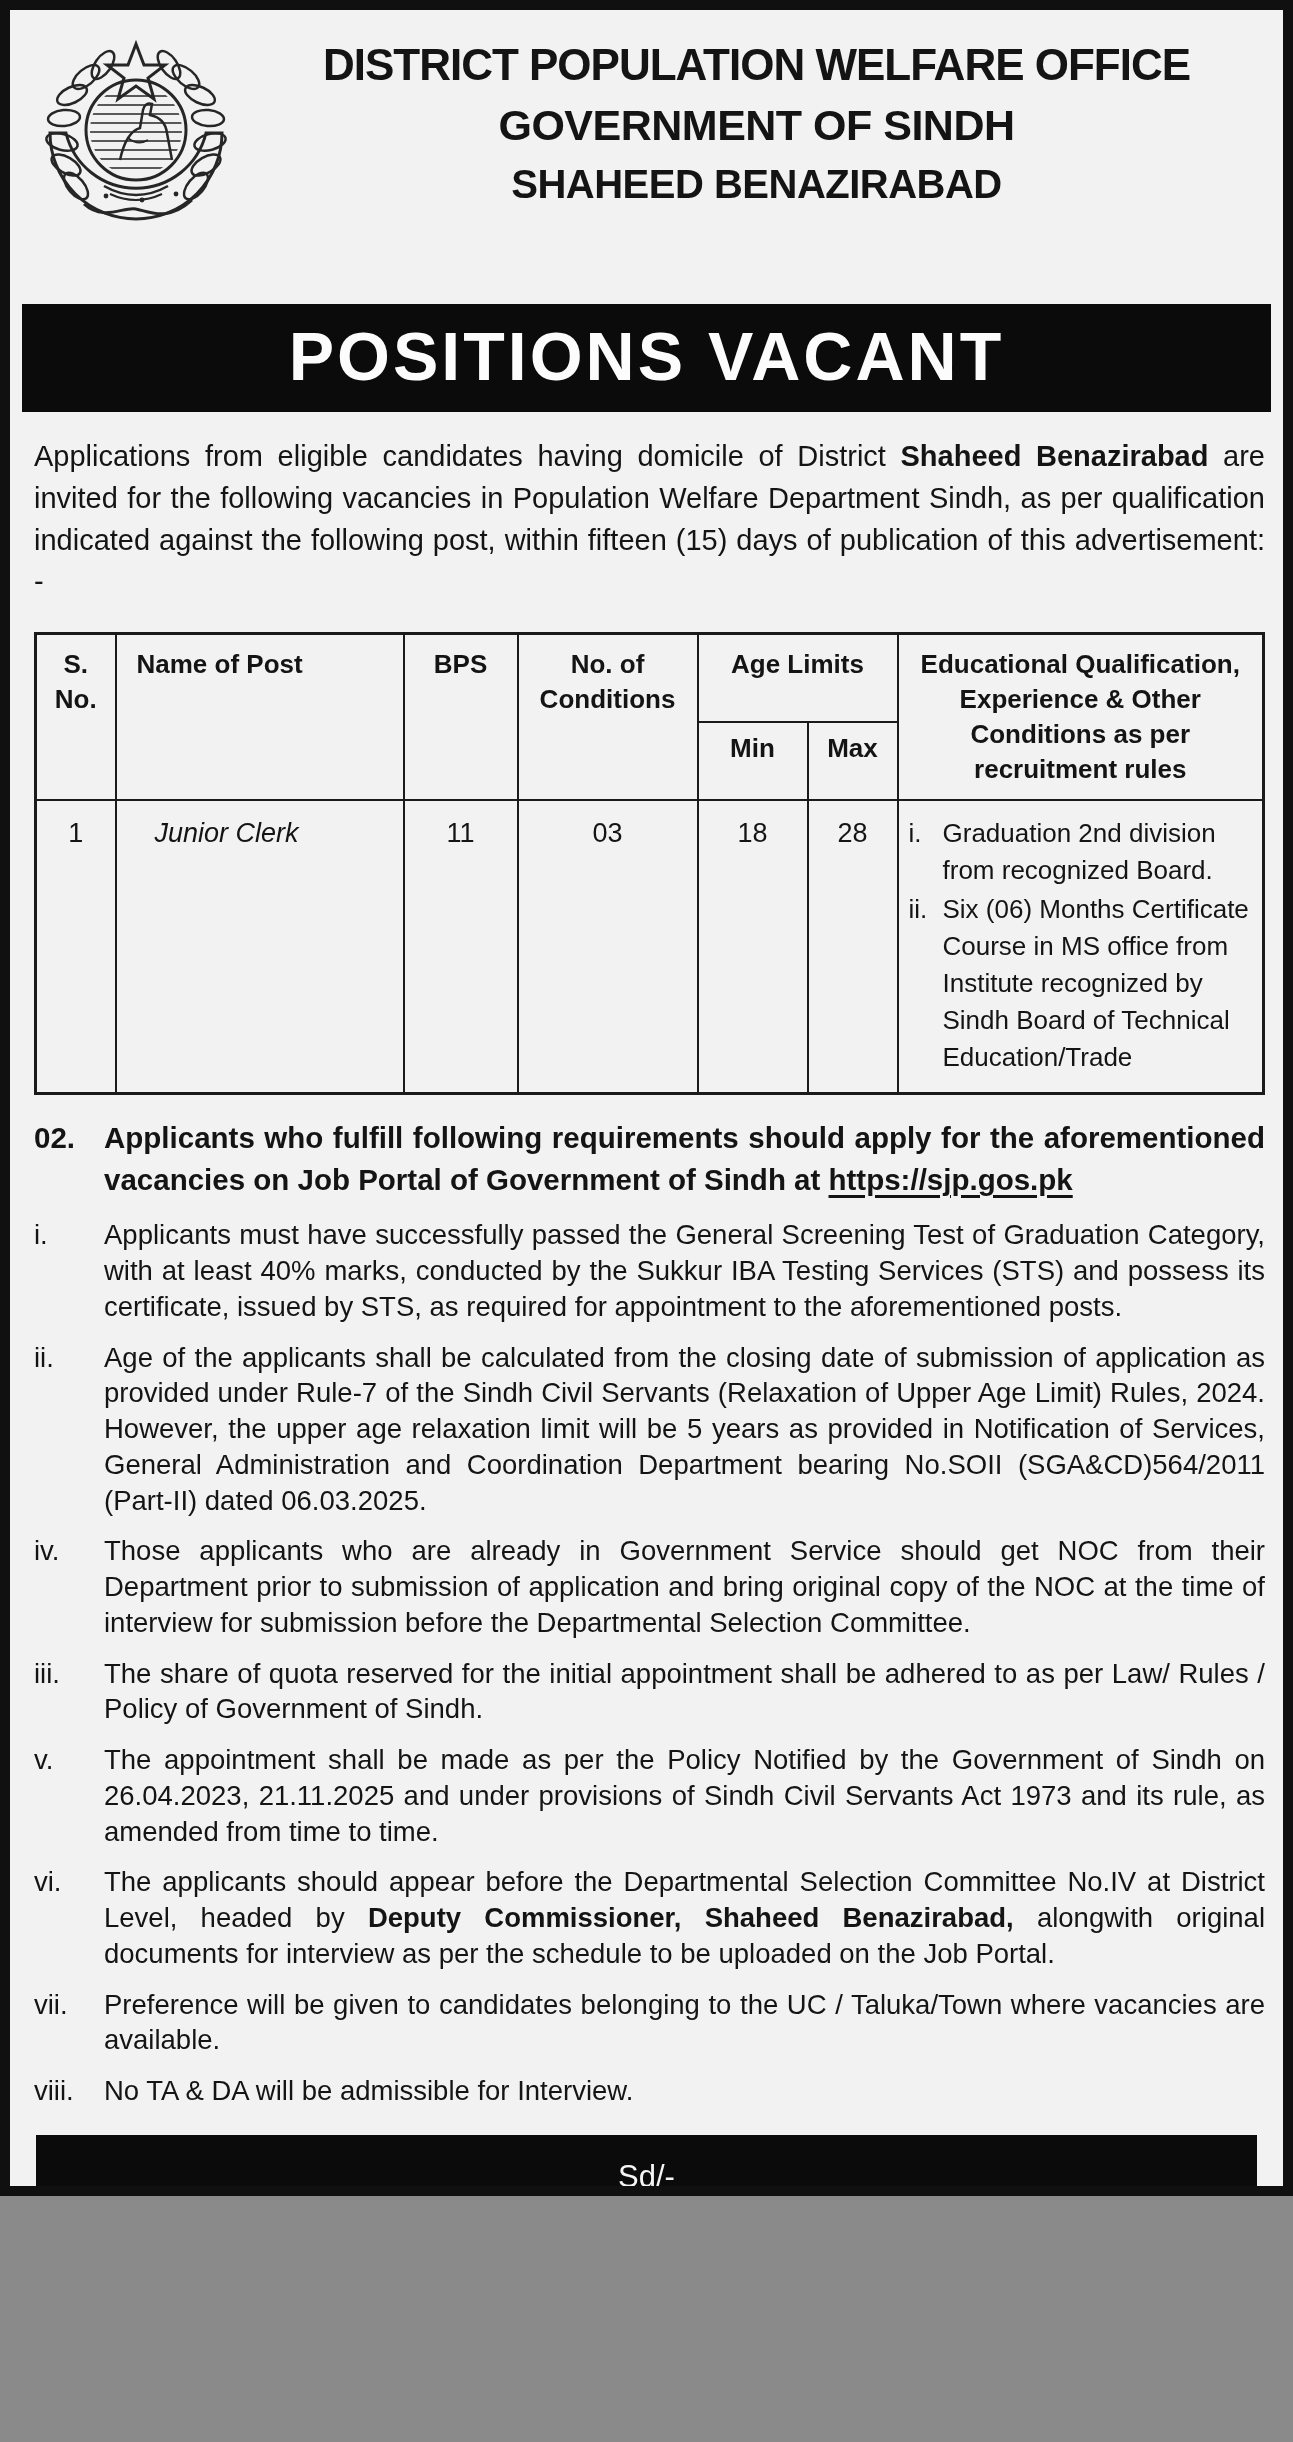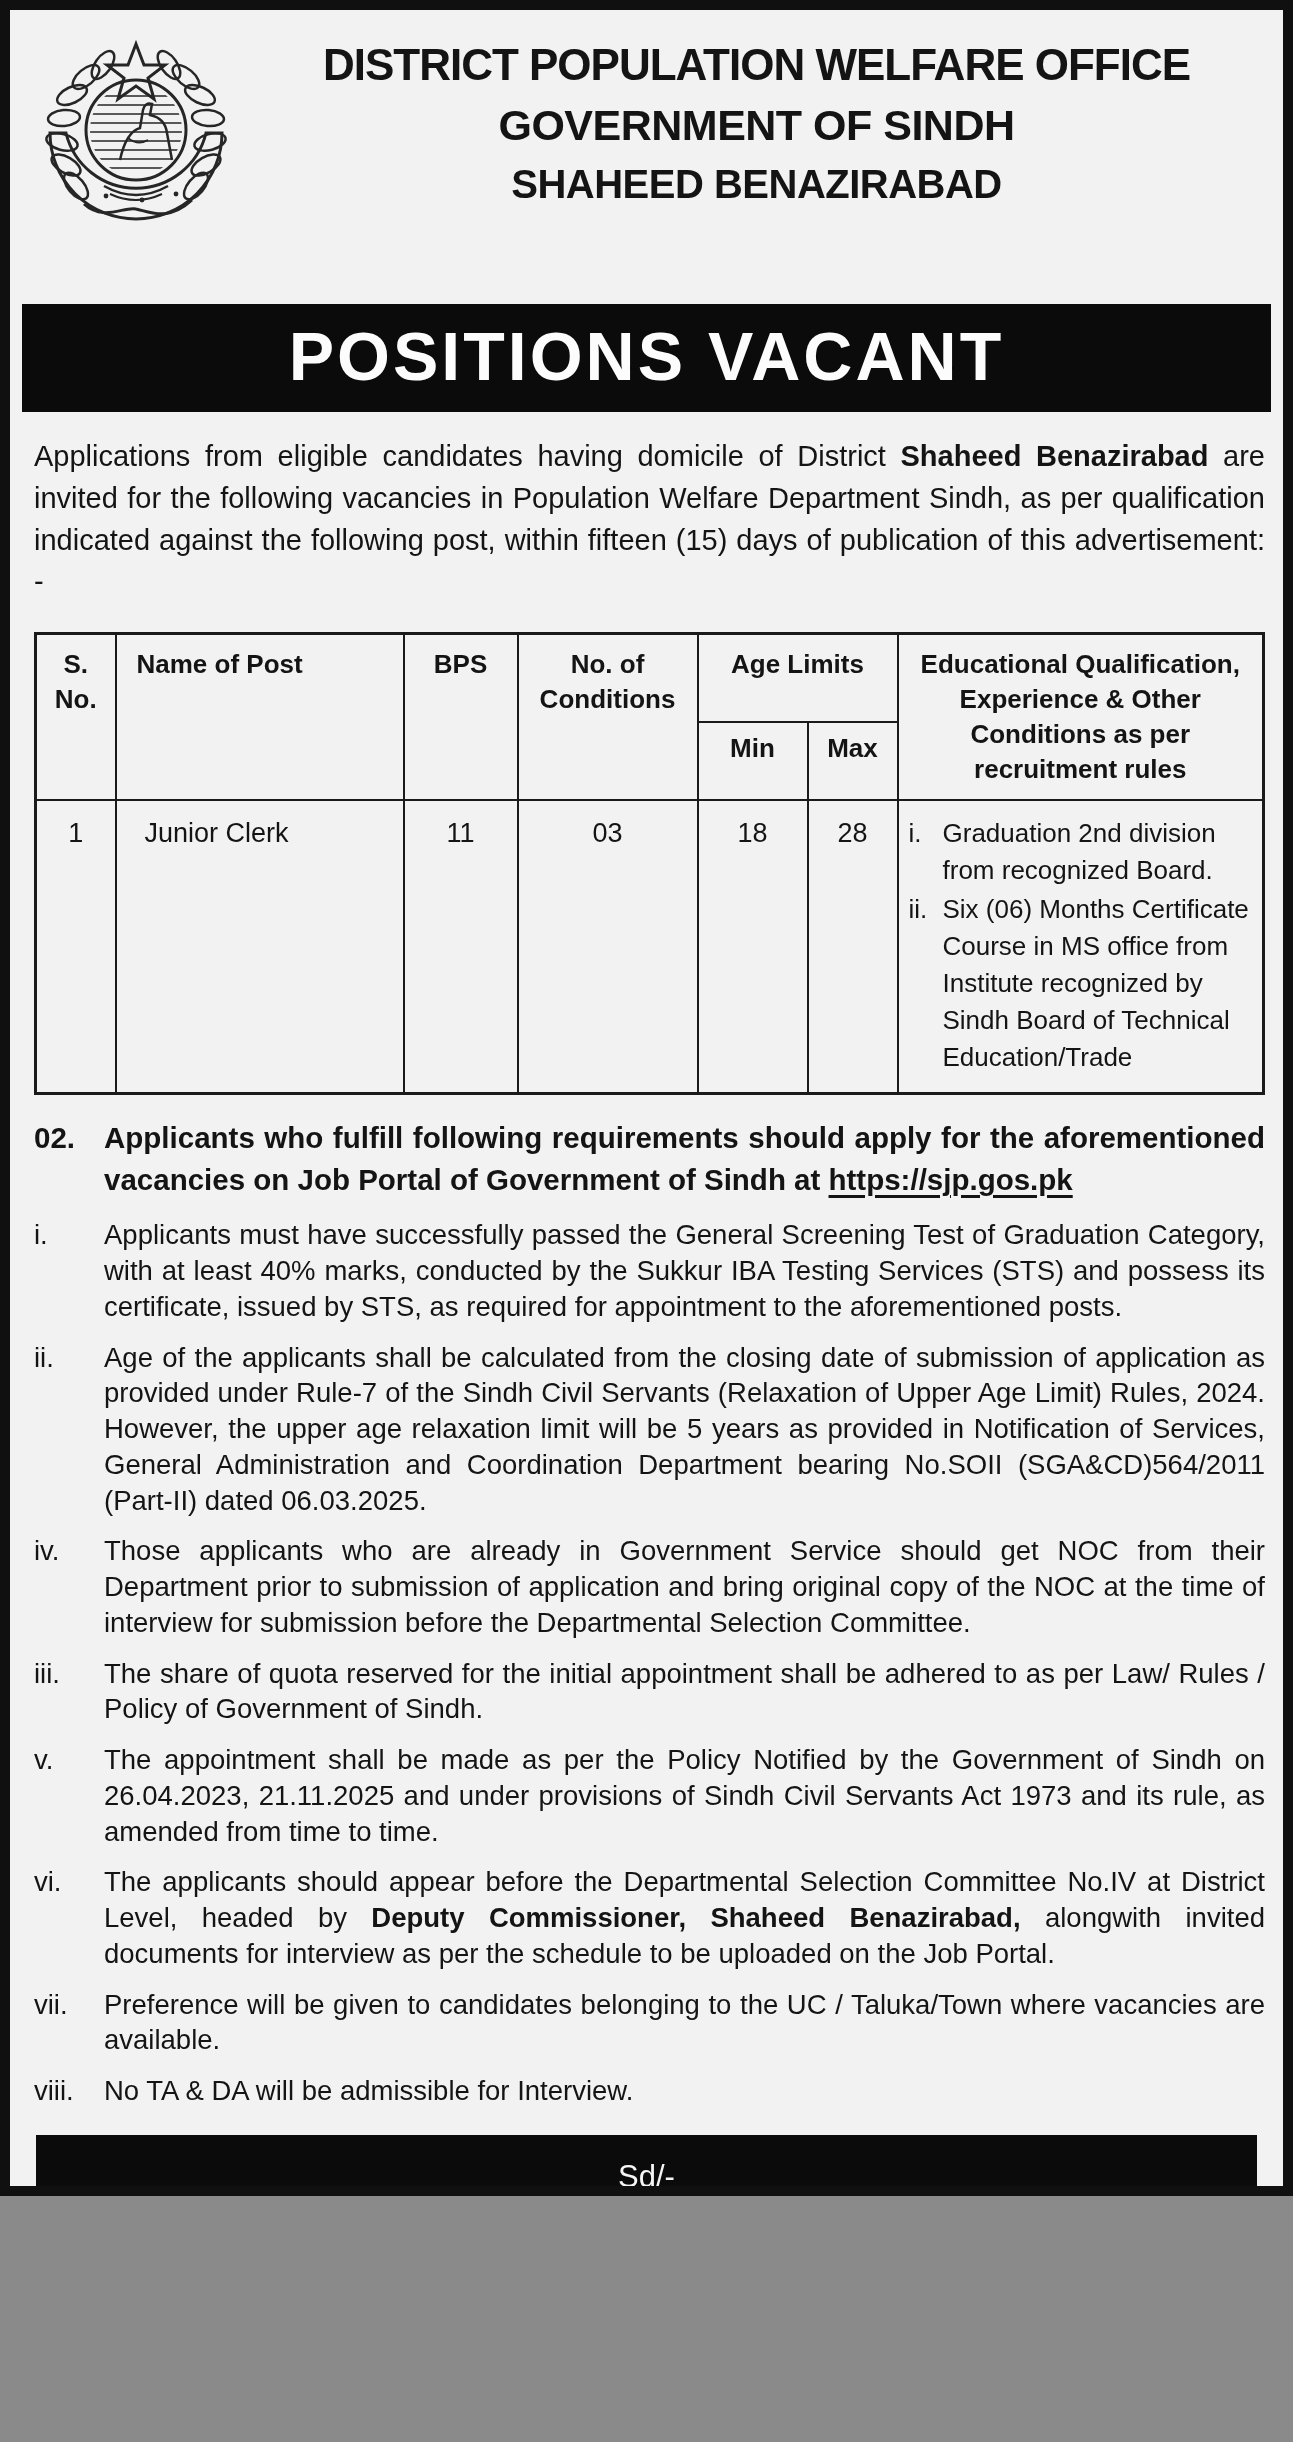--- a/index.html
+++ b/index.html
@@ -24,21 +24,21 @@
   .bold{font-weight:700;}
   
   .table-wrap{margin:29px 18px 0 24px;}
   table{width:100%;border-collapse:collapse;border:3px solid #1a1a1a;background:transparent;}
   th,td{border:2px solid #1a1a1a;box-sizing:border-box;}
   th{font-size:26px;font-weight:700;vertical-align:top;padding:12px 8px;line-height:1.35;text-align:center;}
   th.h-age{height:72px;vertical-align:top;}
   tr.subhead th{height:64px;padding-top:8px;}
   td{font-size:27px;vertical-align:top;padding:14px 8px;line-height:1.35;}
   td.c{text-align:center;}
-  td.post{padding-left:28px;}
+  td.post{padding-left:38px;font-style:italic;}
   td.qual{padding-left:10px;padding-right:8px;height:284px;}
   .qual-item{display:grid;grid-template-columns:34px 1fr;font-size:26px;line-height:1.42;margin-bottom:2px;}
   .qual-item .qn{text-align:left;}
   
   .p02{margin:22px 18px 0 24px;display:grid;grid-template-columns:70px 1fr;
     font-weight:700;font-size:29.5px;line-height:1.45;}
   .p02 .body{text-align:justify;}
   .p02 a{color:inherit;text-decoration:underline;text-decoration-thickness:3px;text-underline-offset:5px;}
   
   .cond{margin:15px 18px 0 24px;display:grid;grid-template-columns:70px 1fr;
@@ -198,21 +198,21 @@
   <div class="cond">
     <span class="num">iii.</span>
     <span class="body"><span>The share of quota reserved for the initial appointment shall be adhered to as per Law/ Rules / Policy of Government of Sindh.</span><span class="bold"></span><span></span></span>
   </div>
   <div class="cond">
     <span class="num">v.</span>
     <span class="body"><span>The appointment shall be made as per the Policy Notified by the Government of Sindh on 26.04.2023, 21.11.2025 and under provisions of Sindh Civil Servants Act 1973 and its rule, as amended from time to time.</span><span class="bold"></span><span></span></span>
   </div>
   <div class="cond">
     <span class="num">vi.</span>
-    <span class="body"><span>The applicants should appear before the Departmental Selection Committee No.IV at District Level, headed by </span><span class="bold">Deputy Commissioner, Shaheed Benazirabad,</span><span> alongwith invited documents for interview as per the schedule to be uploaded on the Job Portal.</span></span>
+    <span class="body"><span>The applicants should appear before the Departmental Selection Committee No.IV at District Level, headed by </span><span class="bold">Deputy Commissioner, Shaheed Benazirabad,</span><span> alongwith original documents for interview as per the schedule to be uploaded on the Job Portal.</span></span>
   </div>
   <div class="cond">
     <span class="num">vii.</span>
     <span class="body"><span>Preference will be given to candidates belonging to the UC / Taluka/Town where vacancies are available.</span><span class="bold"></span><span></span></span>
   </div>
   <div class="cond">
     <span class="num">viii.</span>
     <span class="body"><span>No TA &amp; DA will be admissible for Interview.</span><span class="bold"></span><span></span></span>
   </div>
 

